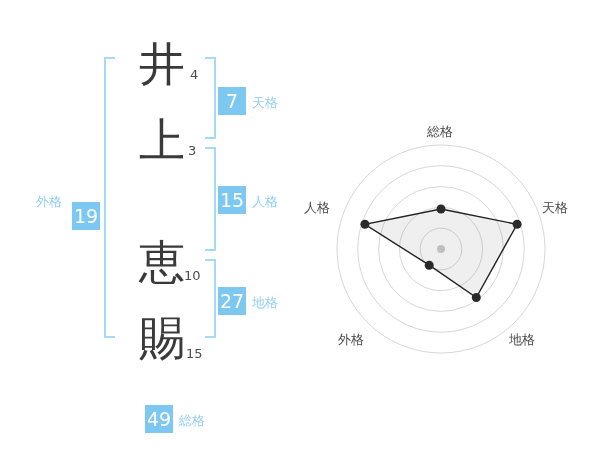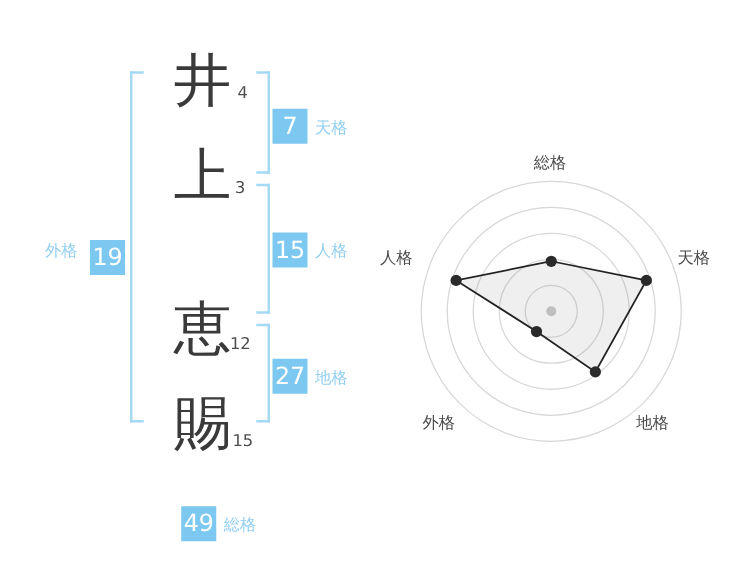--- a/index.html
+++ b/index.html
@@ -22,21 +22,21 @@
   .strokenum { position:absolute; font-size:13px; color:#4d4d4d; line-height:1; }
   .s0 { left:190px; top:68px; }  .s1 { left:188px; top:144px; }
   .s2 { left:184px; top:269px; } .s3 { left:186px; top:347px; }
 
   .score-box { position:absolute; width:28px; height:28px; background:#7dc8f1;
                color:#fff; font-size:19px; line-height:28px; text-align:center; }
   .score-label { position:absolute; font-size:13px; color:#92cff2; line-height:1; }
   .box-ten  { left:218px; top:87px; }  .lbl-ten  { left:252px; top:96px; }
   .box-jin  { left:218px; top:186px; } .lbl-jin  { left:252px; top:195px; }
   .box-chi  { left:218px; top:287px; } .lbl-chi  { left:252px; top:296px; }
-  .box-soto { left:72px;  top:192px; } .lbl-soto { left:36px;  top:195px; }
+  .box-soto { left:72px;  top:202px; } .lbl-soto { left:36px;  top:195px; }
   .box-sou  { left:145px; top:405px; } .lbl-sou  { left:179px; top:414px; }
 
   .radar-svg { position:absolute; left:0; top:0; }
   .axis-label { position:absolute; font-size:13px; color:#4a4a4a;
                 transform:translate(-50%,-50%); white-space:nowrap; line-height:1; }
   .ax-sou { left:440px; top:131px; }
   .ax-ten { left:555px; top:207px; }
   .ax-jin { left:317px; top:207px; }
   .ax-soto{ left:351px; top:339px; }
   .ax-chi { left:522px; top:339px; }
@@ -51,21 +51,21 @@
   <div class="bracket open-left bk-jin"></div>
   <div class="bracket open-left bk-chi"></div>
 
   <div class="kanji k0">井</div>
   <div class="kanji k1">上</div>
   <div class="kanji k2">恵</div>
   <div class="kanji k3">賜</div>
 
   <div class="strokenum s0">4</div>
   <div class="strokenum s1">3</div>
-  <div class="strokenum s2">12</div>
+  <div class="strokenum s2">10</div>
   <div class="strokenum s3">15</div>
 
   <div class="score-box box-ten">7</div>
   <div class="score-label lbl-ten">天格</div>
 
   <div class="score-box box-jin">15</div>
   <div class="score-label lbl-jin">人格</div>
 
   <div class="score-box box-chi">27</div>
   <div class="score-label lbl-chi">地格</div>

